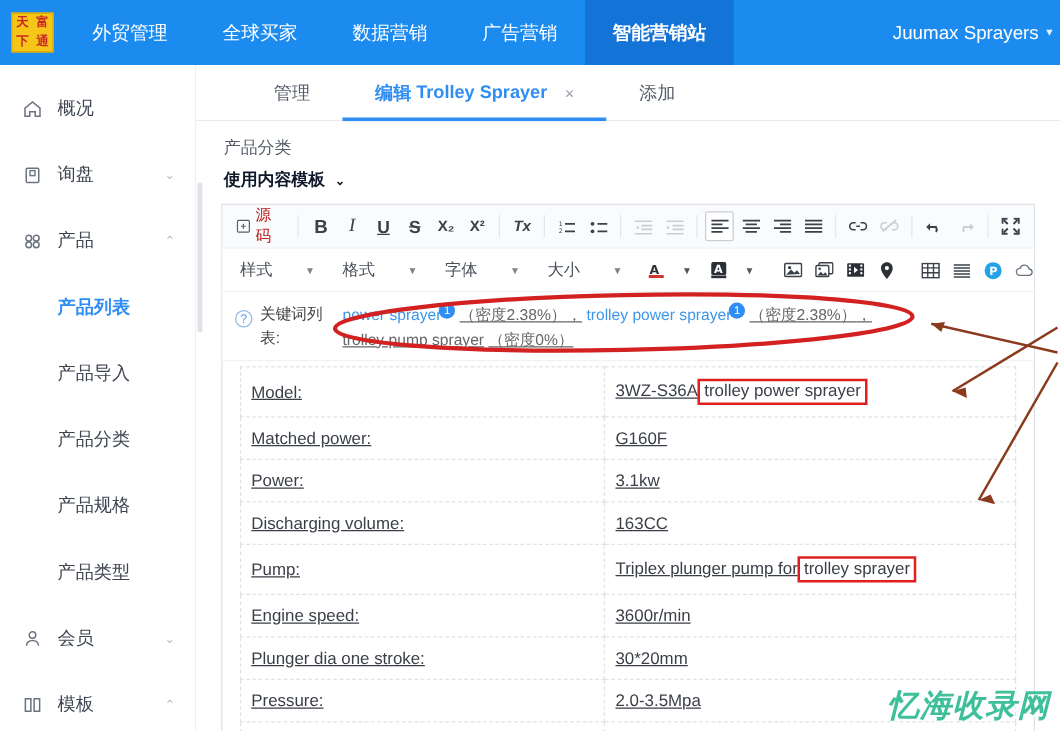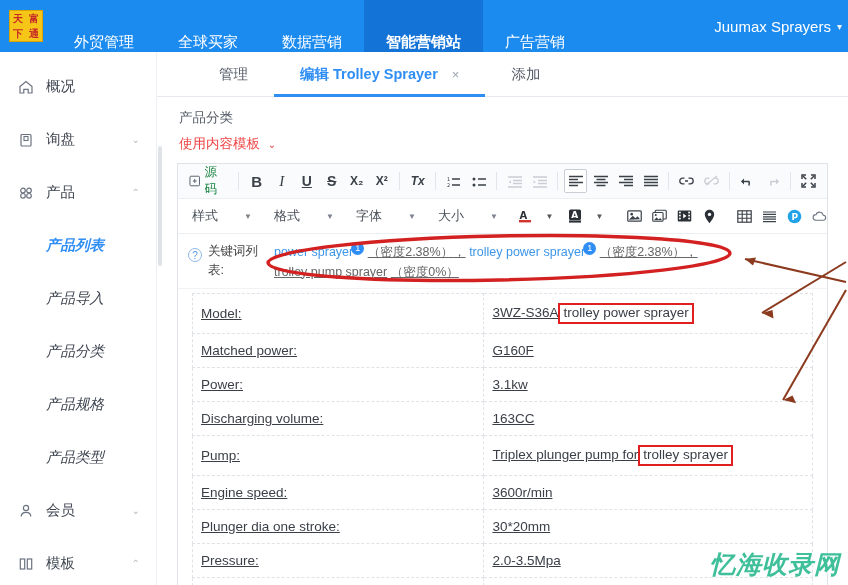--- a/index.html
+++ b/index.html
@@ -20,21 +20,21 @@
   }
   .logo-sq {
     width:34px; height:32px; background:#f5c518; border:1px solid #d9a400;
     display:grid; grid-template-columns:1fr 1fr; grid-template-rows:1fr 1fr;
     font-size:10px; color:#c62828; font-weight:bold; line-height:1;
     align-items:center; justify-items:center; font-family:"DejaVu Sans", sans-serif;
   }
   .logo-sq span { display:block; }
   .nav-items { display:flex; align-items:stretch; }
   .nav-item {
-    display:flex; align-items:flex-end; padding:0 22px;
+    display:flex; align-items:center; padding:0 22px;
     color:#ffffff; font-size:15px; white-space:nowrap; cursor:pointer;
   }
   .nav-item.active { background:#1373d6; font-weight:bold; }
   .nav-right {
     margin-left:auto; display:flex; align-items:center;
     padding-right:6px; color:#fff; font-size:15px; white-space:nowrap; cursor:pointer;
   }
   .caret-down { margin-left:6px; font-size:10px; opacity:.9; }
 
   
@@ -49,21 +49,21 @@
     display:flex; align-items:center; height:53px; padding:0 16px;
     font-size:14.5px; color:#3d4450; cursor:pointer; position:relative;
   }
   .side-row .ico {
     width:20px; height:20px; margin-right:10px; flex:0 0 20px;
     display:flex; align-items:center; justify-content:center; color:#6b7380;
   }
   .side-row .chev { margin-left:auto; font-size:10px; color:#b4bac3; }
   .side-sub {
     display:flex; align-items:center; height:53px; padding-left:46px;
-    font-size:14.5px; color:#3d4450; cursor:pointer;font-style:italic;
+    font-size:14.5px; color:#3d4450; cursor:pointer;
   }
   .side-sub.active { color:#2f8ef4; font-weight:bold; }
 
   
   .main { flex:1; display:flex; flex-direction:column; min-width:0; position:relative; }
 
   .tabbar {
     height:45px; border-bottom:1px solid #e6eaef; background:#fff;
     display:flex; align-items:stretch; padding-left:36px;
   }
@@ -76,41 +76,41 @@
   .tab.active::after {
     content:""; position:absolute; left:0; right:0; bottom:-1px;
     height:3px; background:#2f8ef4;
   }
   .tab-en { margin-left:4px; font-weight:bold; }
   .tab-x { margin-left:14px; color:#9aa2ad; font-size:13px; }
 
   .content-scroll { flex:1; overflow:hidden; position:relative; background:#fff; }
 
   .field-label { font-size:13.5px; color:#555d69; padding:12px 0 0 22px; }
-  .tpl-link { font-size:13.5px; color:#ef4444; padding:8px 0 10px 22px; cursor:pointer; }
+  .tpl-link { font-size:13.5px; color:#0f172a; padding:8px 0 10px 22px; cursor:pointer;font-weight:bold; }
   .tpl-link .cv { font-size:10px; margin-left:4px; }
 
   
   .editor {
     margin:0 20px 0 20px; border:1px solid #dfe3e8; background:#fff;
   }
   .tb-row {
     display:flex; align-items:center; height:35px; padding:0 6px;
     border-bottom:1px solid #eceff2; background:#fafbfc;
   }
   .tb-row.r2 { background:#fff; }
   .tb-btn {
     min-width:23px; height:24px; margin:0 1px; display:flex;
     align-items:center; justify-content:center; font-size:14px;
     color:#3b4149; cursor:pointer; border:1px solid transparent; border-radius:2px;
     padding:0 3px;
   }
   .tb-btn.boxed { border-color:#c9ced5; background:#fff; }
   .tb-btn.dim { color:#c9ced5; cursor:default; }
-  .tb-btn.src { font-size:12.5px; gap:4px; color:#15803d; }
+  .tb-btn.src { font-size:12.5px; gap:4px; color:#b91c1c; }
   .tb-sep { width:1px; height:18px; background:#e2e6ea; margin:0 5px; }
   .tb-select {
     display:flex; align-items:center; font-size:13px; color:#4a5059;
     height:24px; padding:0 4px 0 8px; min-width:72px; cursor:pointer;
   }
   .tb-select .lbl { flex:1; }
   .tb-select .ar { font-size:8px; color:#7b828c; margin-left:10px; }
 
   
   .kwbar {
@@ -173,25 +173,25 @@
   <div class="nav-items">
     <div class="nav-item">
         <span>外贸管理</span>
       </div>
     <div class="nav-item">
         <span>全球买家</span>
       </div>
     <div class="nav-item">
         <span>数据营销</span>
       </div>
+    <div class="nav-item">
+        <span>广告营销</span>
+      </div>
     <div class="nav-item active">
         <span>智能营销站</span>
-      </div>
-    <div class="nav-item">
-        <span>广告营销</span>
       </div>
   </div>
   <div class="nav-right">
     <span>Juumax Sprayers</span>
     <span class="caret-down">▾</span>
   </div>
 </div>
 
 <div class="body-wrap">
 

